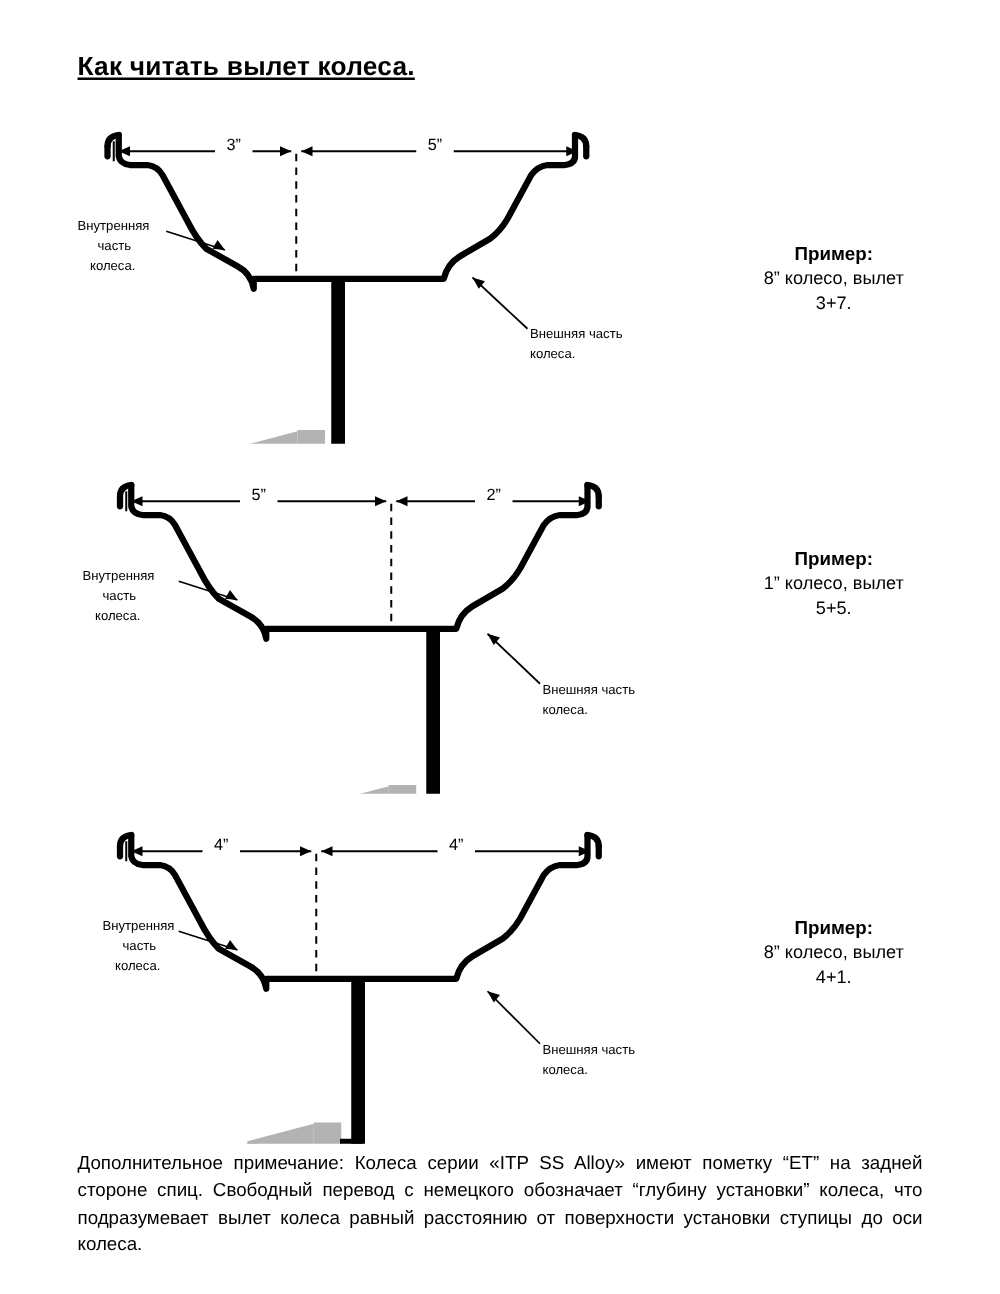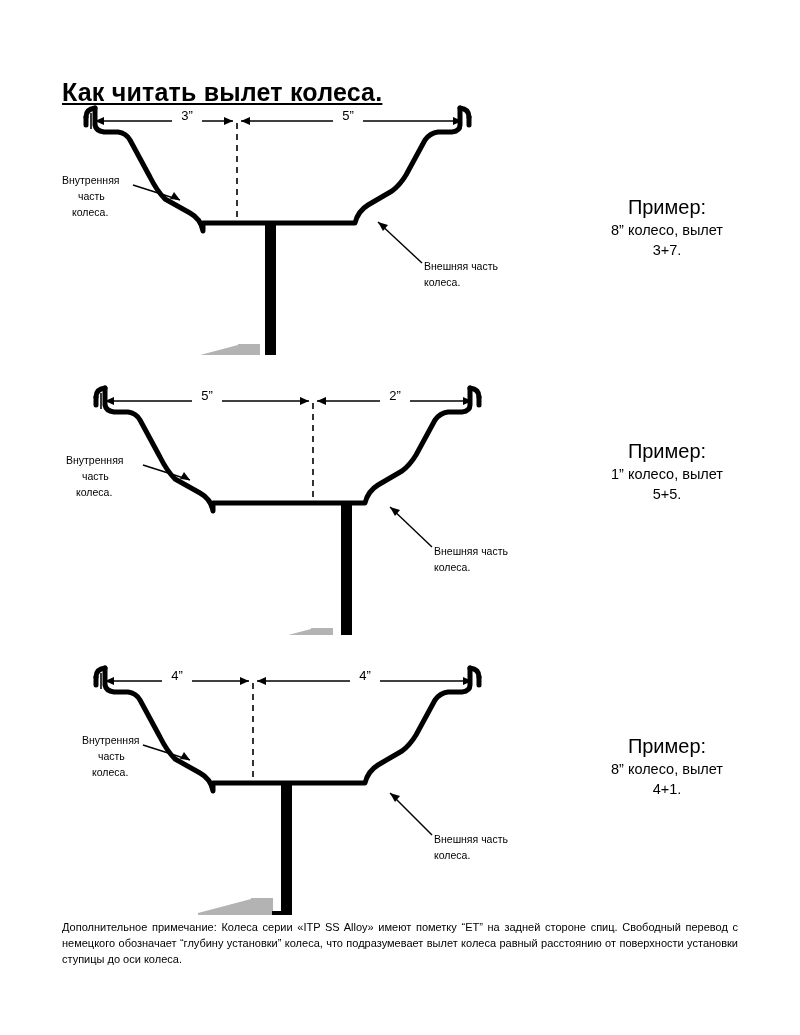--- a/index.html
+++ b/index.html
@@ -17,51 +17,50 @@
   }
   .page {
     position: relative;
     width: 800px;
     height: 1035px;
   }
   .title {
     position: absolute;
     left: 62px;
     top: 42px;
-    font-size: 25px;
+    font-size: 21px;
     font-weight: bold;
     text-decoration: underline;
     letter-spacing: 0.2px;
-    margin-top: 36px;
   }
   .diagram {
     position: absolute;
     left: 0;
     width: 560px;
   }
   .diagram svg {
     display: block;
   }
   .example {
     position: absolute;
     width: 210px;
     text-align: center;
     font-size: 14.5px;
     line-height: 1.35;
   }
   .example .ex-head {
-    font-weight: normal;
-    font-size: 20px;
+    font-weight: bold;
+    font-size: 15px;
   }
   .footnote {
     position: absolute;
     left: 62px;
     top: 920px;
     width: 676px;
-    font-size: 11px;
+    font-size: 15px;
     line-height: 1.45;
     text-align: justify;
   }
   .hub-label {
     font-family: "Liberation Sans", sans-serif;
     font-size: 14px;
     font-weight: bold;
     fill: #ffffff;
   }
   .dim-label {

